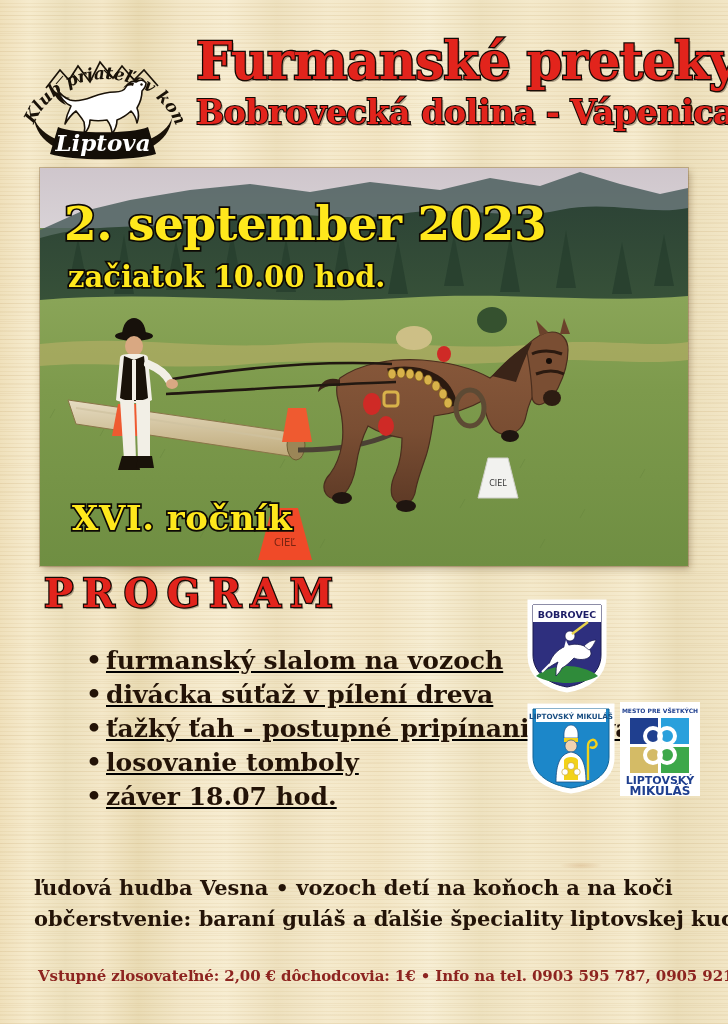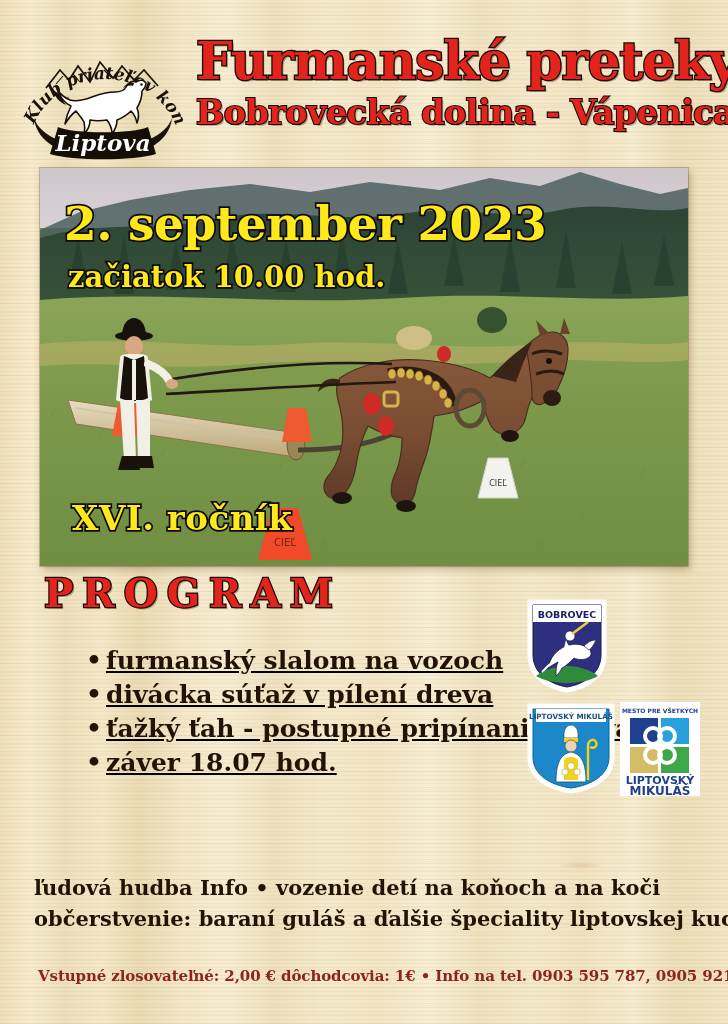--- a/index.html
+++ b/index.html
@@ -342,20 +342,21 @@
     <div class="photo-txt date-line" id="date-sub">začiatok 10.00 hod.</div>
     <div class="photo-txt date-line" id="rocnik">XVI. ročník</div>
   </div>
 
   <div id="program-title">PROGRAM</div>
 
   <ul id="program-list">
     <li>furmanský slalom na vozoch</li>
     <li>divácka súťaž v pílení dreva</li>
     <li>ťažký ťah - postupné pripínanie dreva</li>
+    <li>losovanie tomboly</li>
     <li>záver 18.07 hod.</li>
   </ul>
 
   <div id="crests">
 
     <div class="crest" id="crest-bobrovec">
       <svg viewBox="0 0 82 96" xmlns="http://www.w3.org/2000/svg">
         <path d="M3,3 L79,3 L79,58 C79,78 62,90 41,93 C20,90 3,78 3,58 Z" fill="#ffffff" stroke="#ffffff" stroke-width="3"></path>
         <path d="M7,7 L75,7 L75,57 C75,75 59,86 41,89 C23,86 7,75 7,57 Z" fill="#2e2f7e" stroke="#1a1a4e" stroke-width="1"></path>
         <rect x="7" y="7" width="68" height="17" fill="#ffffff"></rect>
@@ -413,19 +414,19 @@
           <circle cx="33" cy="53" r="8"></circle>
             <circle cx="47" cy="53" r="8"></circle>
         </g>
         <text x="40" y="82" text-anchor="middle" font-family="DejaVu Sans, sans-serif" font-size="11" font-weight="bold" fill="#1f3f8f">LIPTOVSKÝ</text>
         <text x="40" y="93" text-anchor="middle" font-family="DejaVu Sans, sans-serif" font-size="12" font-weight="bold" fill="#1f3f8f">MIKULÁŠ</text>
       </svg>
     </div>
   </div>
 
   <div id="side">
-    <div class="side-line" id="side-l1">ľudová hudba Info • vozenie detí na koňoch a na koči</div>
+    <div class="side-line" id="side-l1">ľudová hudba Vesna • vozoch detí na koňoch a na koči</div>
     <div class="side-line" id="side-l2">občerstvenie:  baraní guláš a ďalšie špeciality liptovskej kuchyne</div>
   </div>
 
   <div id="footer">Vstupné zlosovateľné:  2,00 € dôchodcovia: 1€  •  Info na tel. 0903 595 787, 0905 921 403</div>
 
 </div>
 
 </body></html>

